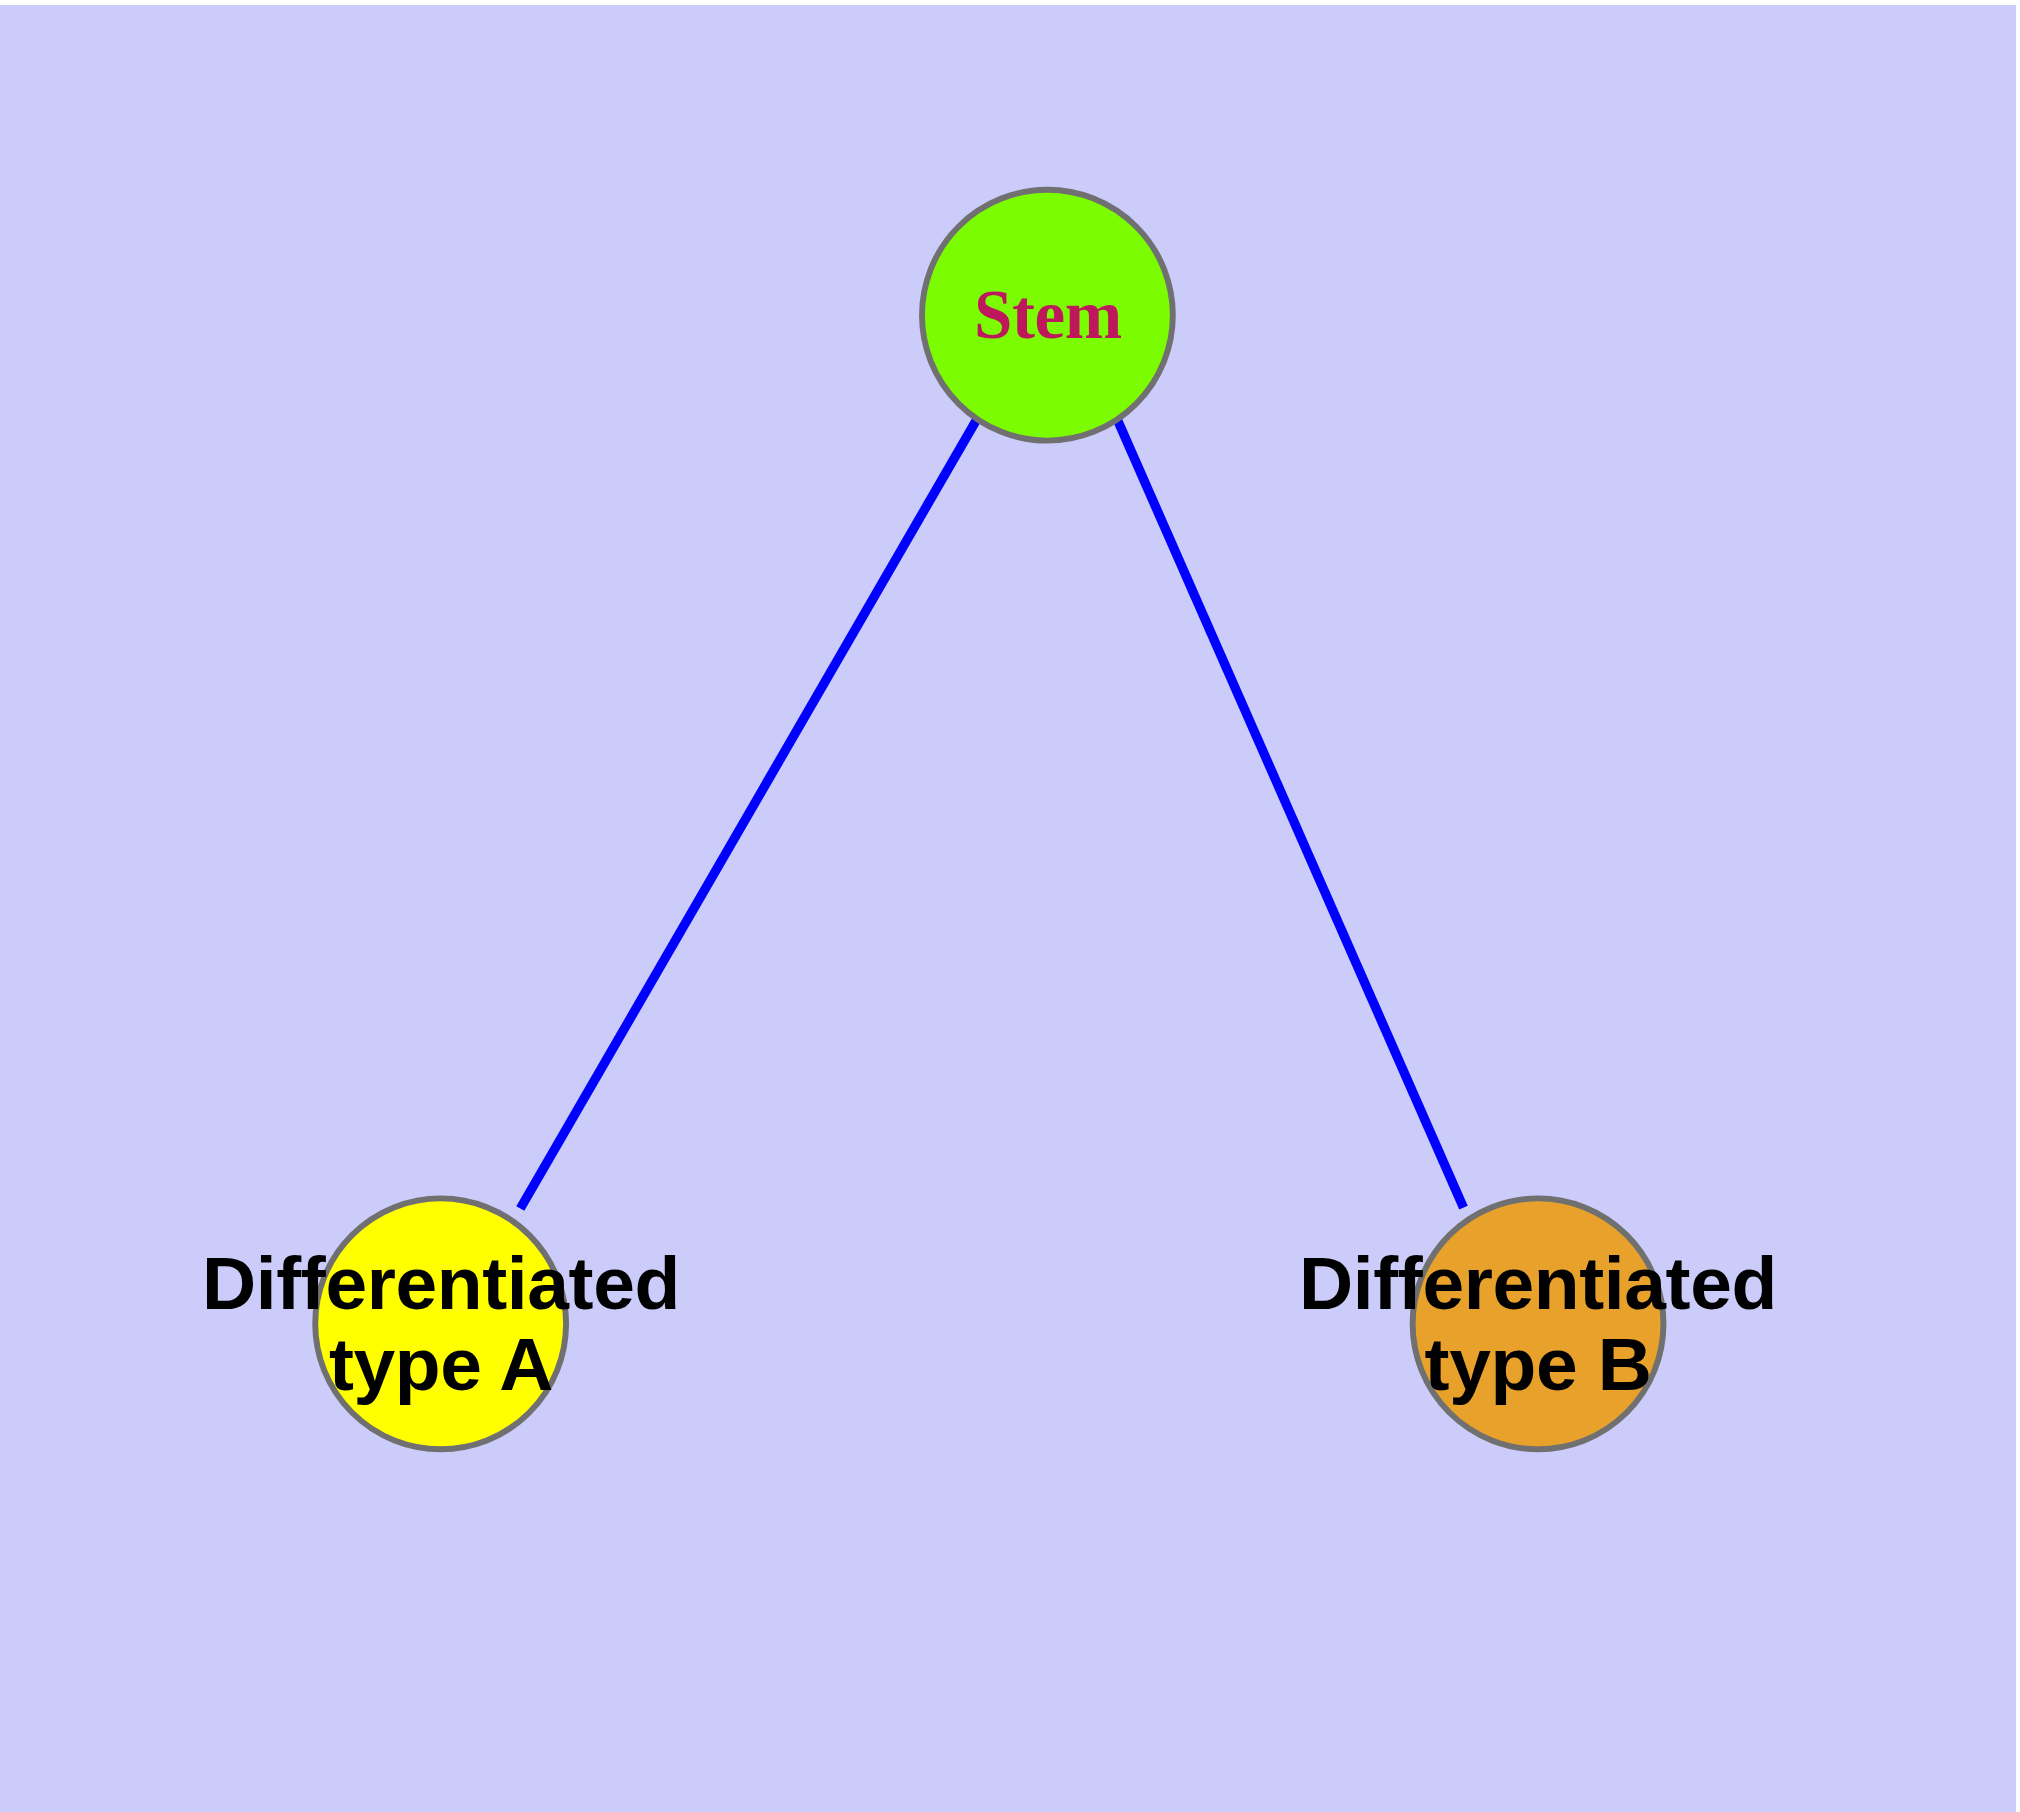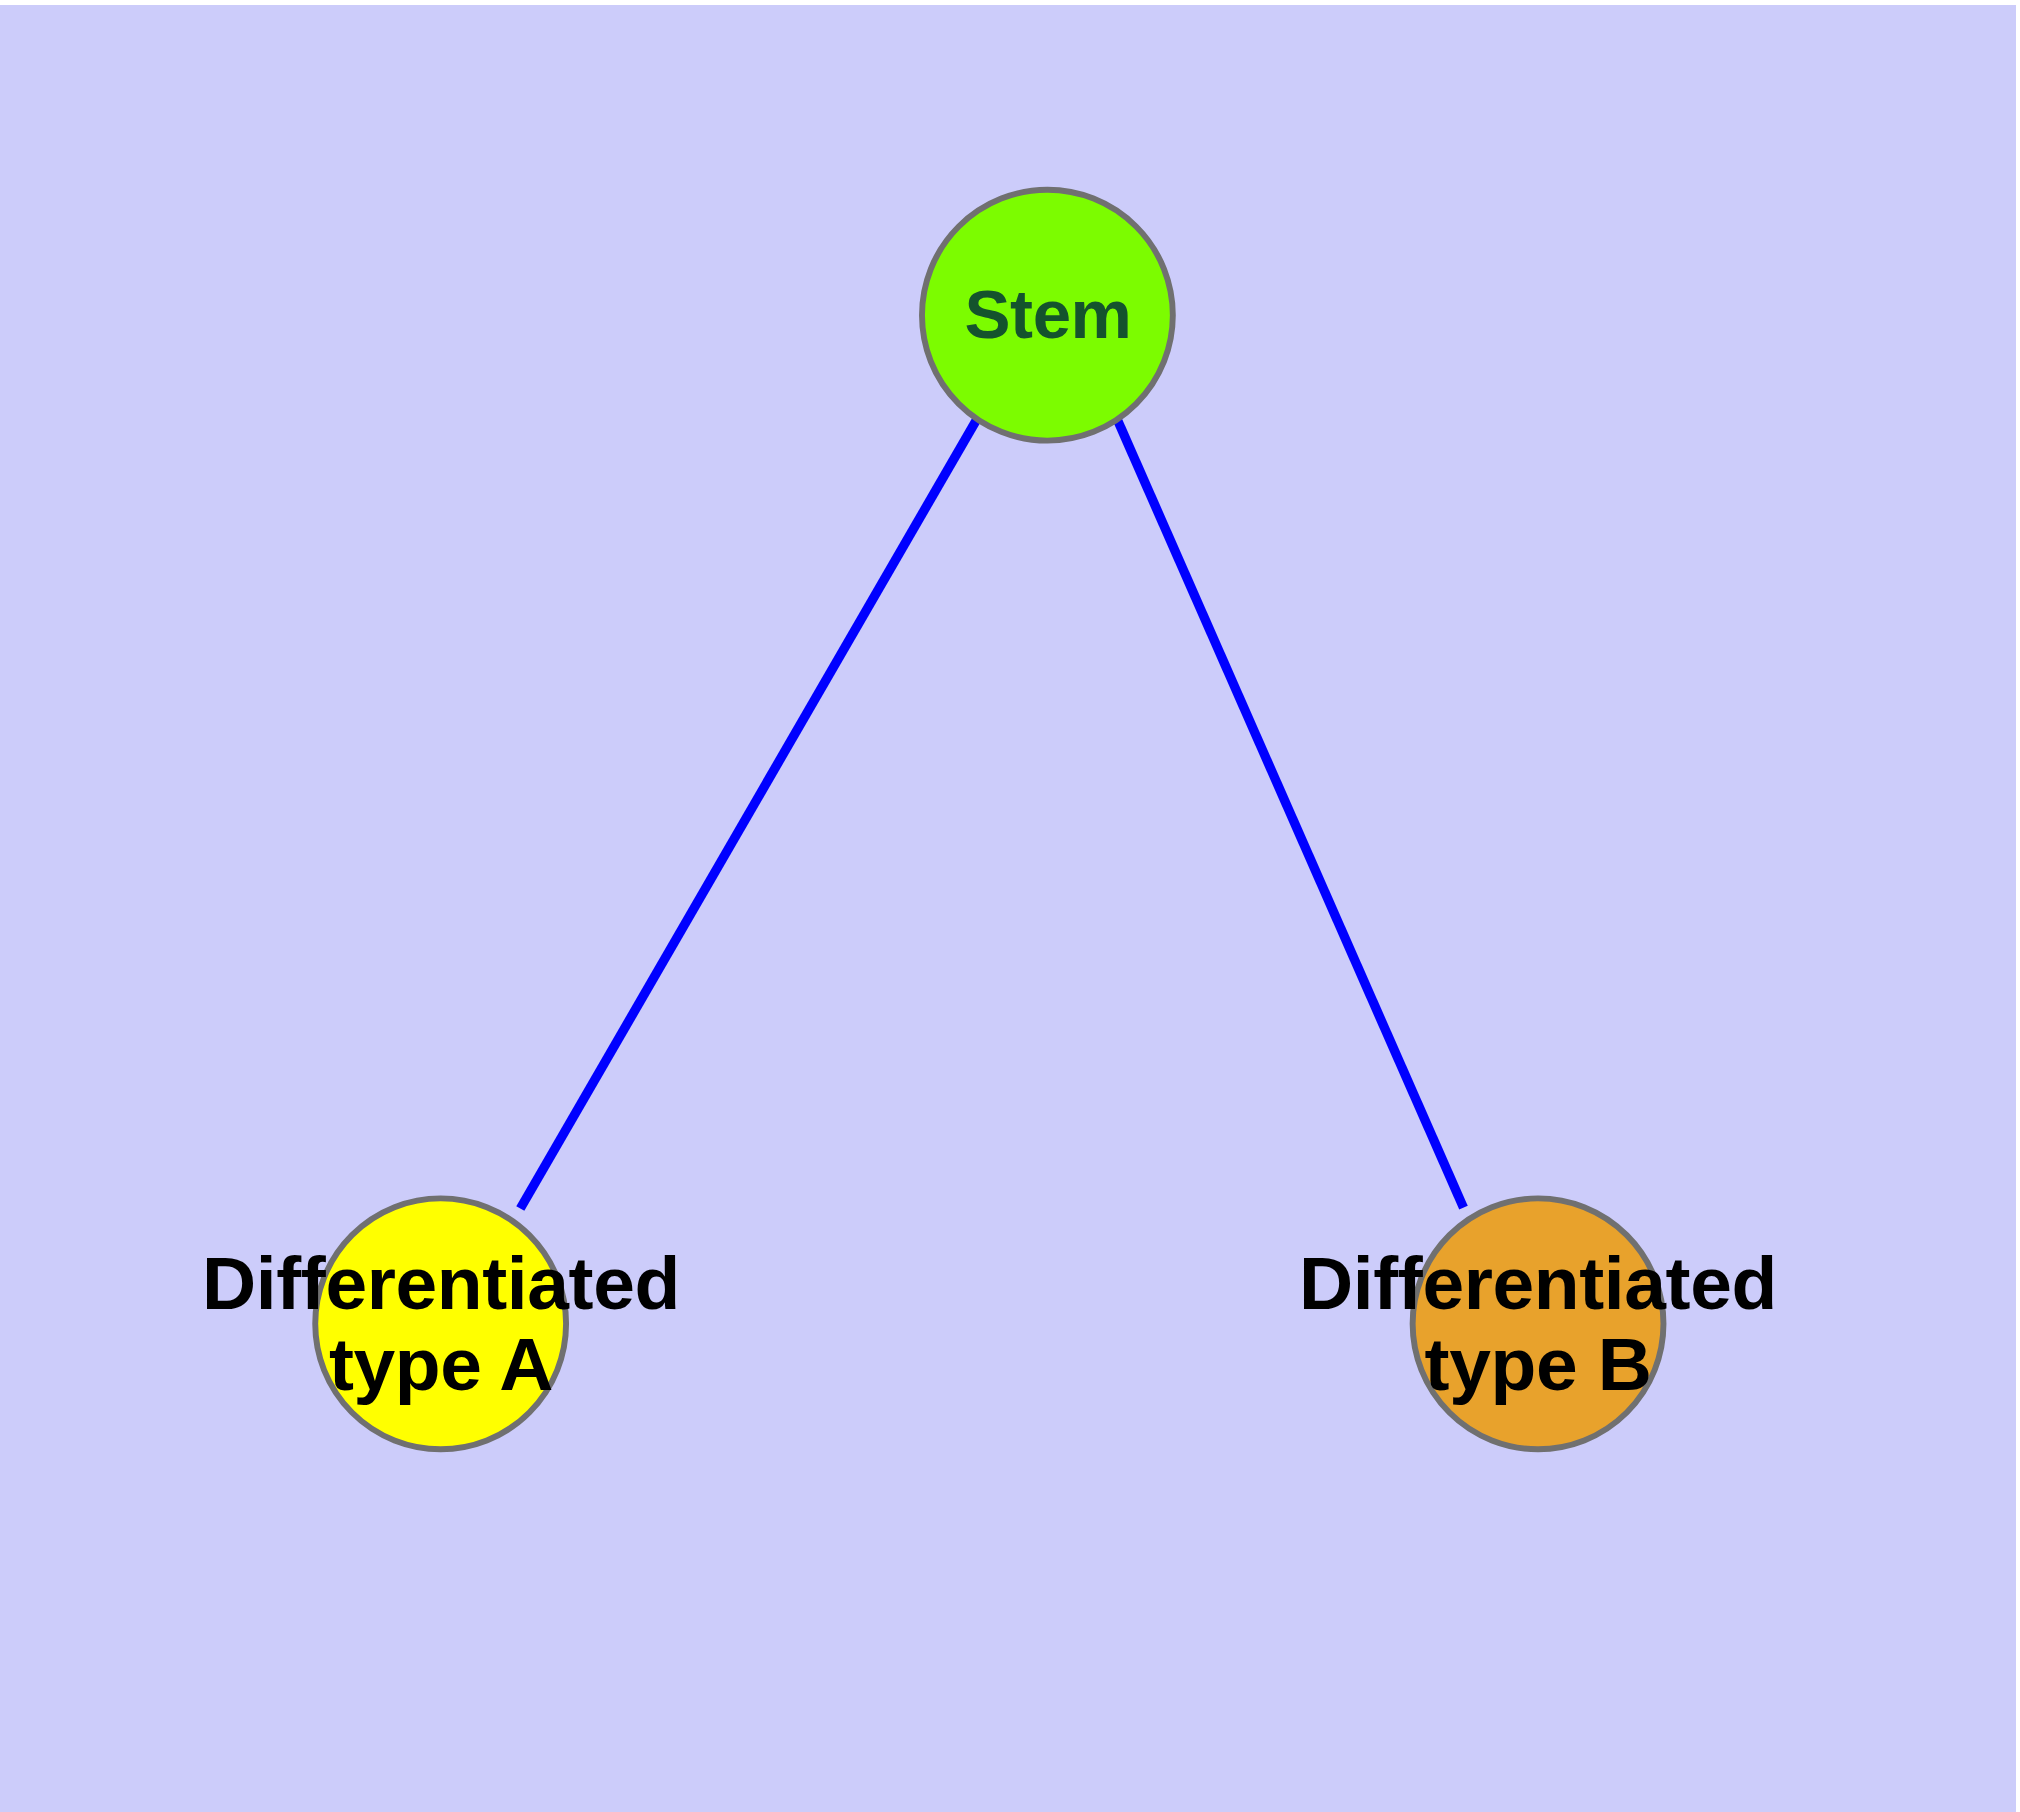--- a/index.html
+++ b/index.html
@@ -60,21 +60,21 @@
         <line id="edge-1" x1="1318" y1="488" x2="1727" y2="1419" stroke="#0000ff" stroke-width="11" stroke-linecap="butt"></line>
       </g>
 
       <g>
         <circle id="node-0" cx="1236" cy="366" r="148" fill="#7cfc00" stroke="#707070" stroke-width="7"></circle>
         <circle id="node-1" cx="520" cy="1556" r="148" fill="#ffff00" stroke="#707070" stroke-width="7"></circle>
         <circle id="node-2" cx="1815" cy="1556" r="148" fill="#e8a22c" stroke="#707070" stroke-width="7"></circle>
       </g>
     </svg>
 
-    <div class="node-label label-stem" id="label-0" style="left: 1048px; top: 310px; color: #14532d;">Stem</div>
+    <div class="node-label label-stem" id="label-0" style="left: 1048px; top: 310px; color: #be185d; font-family: Liberation Serif, serif;">Stem</div>
 
     <div class="node-label label-typea" id="label-1" style="left: 441px; top: 1319px; color: rgb(0, 0, 0);">Differentiated
 type A</div>
 
     <div class="node-label label-typeb" id="label-2" style="left: 1538px; top: 1319px; color: rgb(0, 0, 0);">Differentiated
 type B</div>
 
   </div>
 </div>
 

